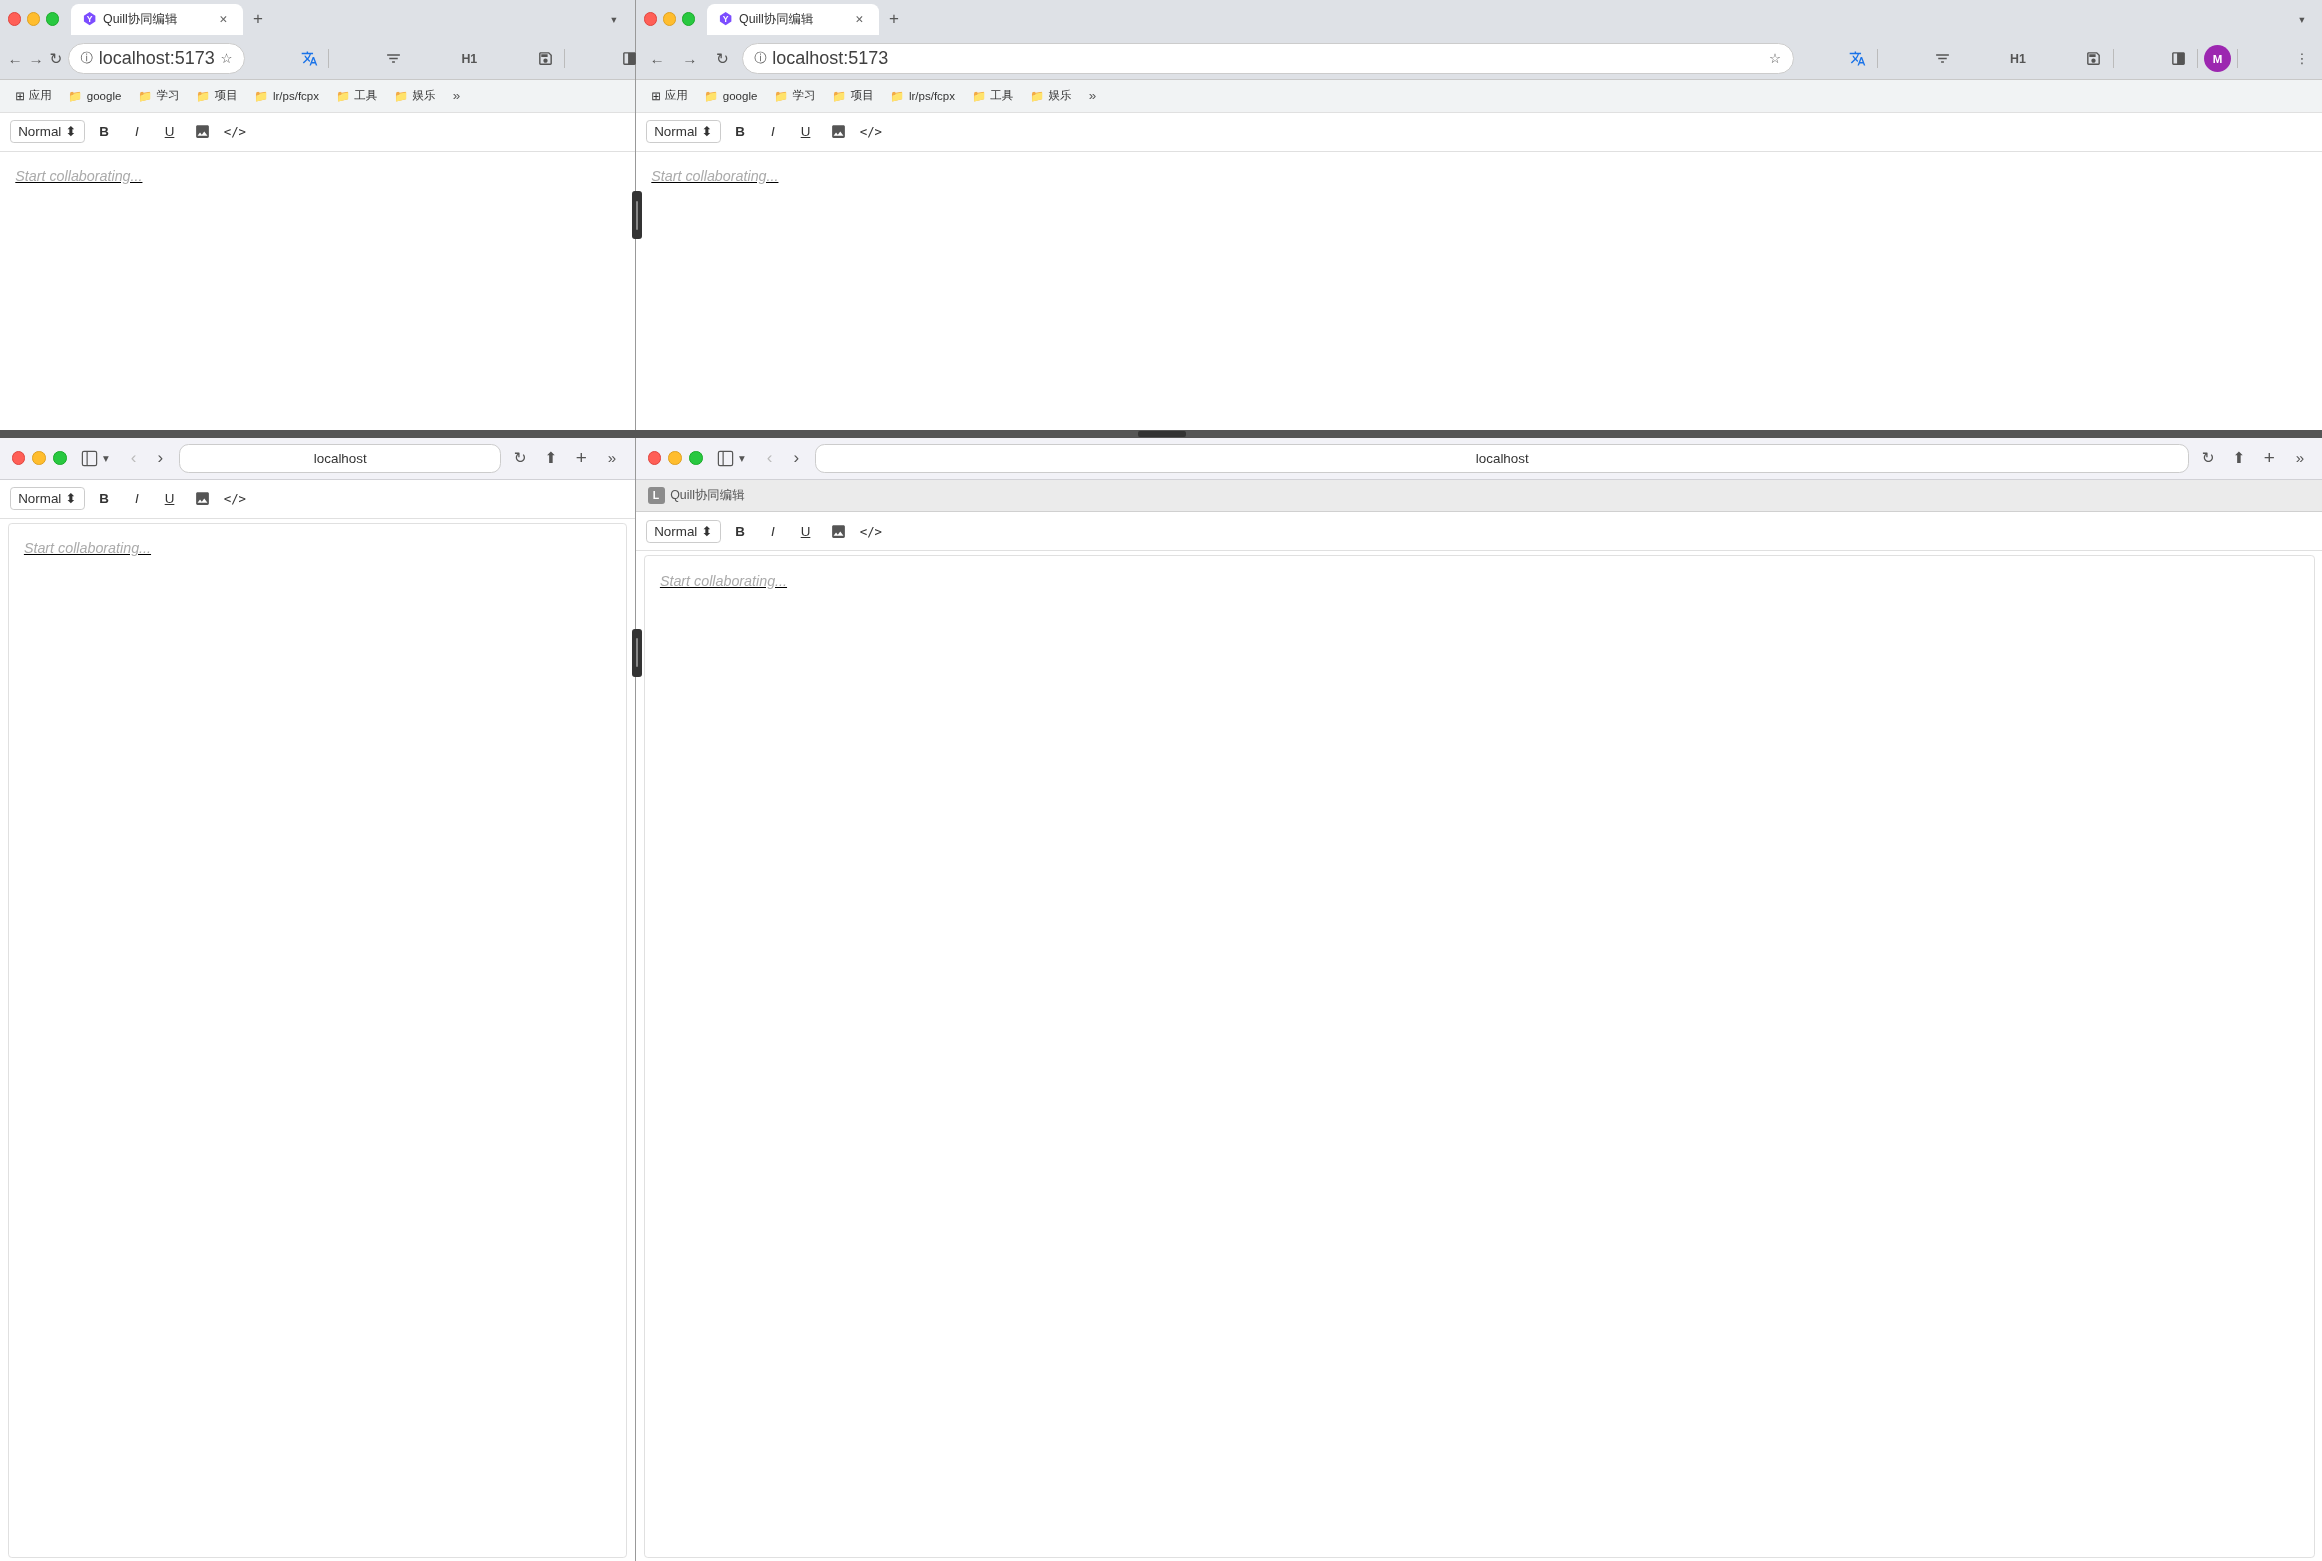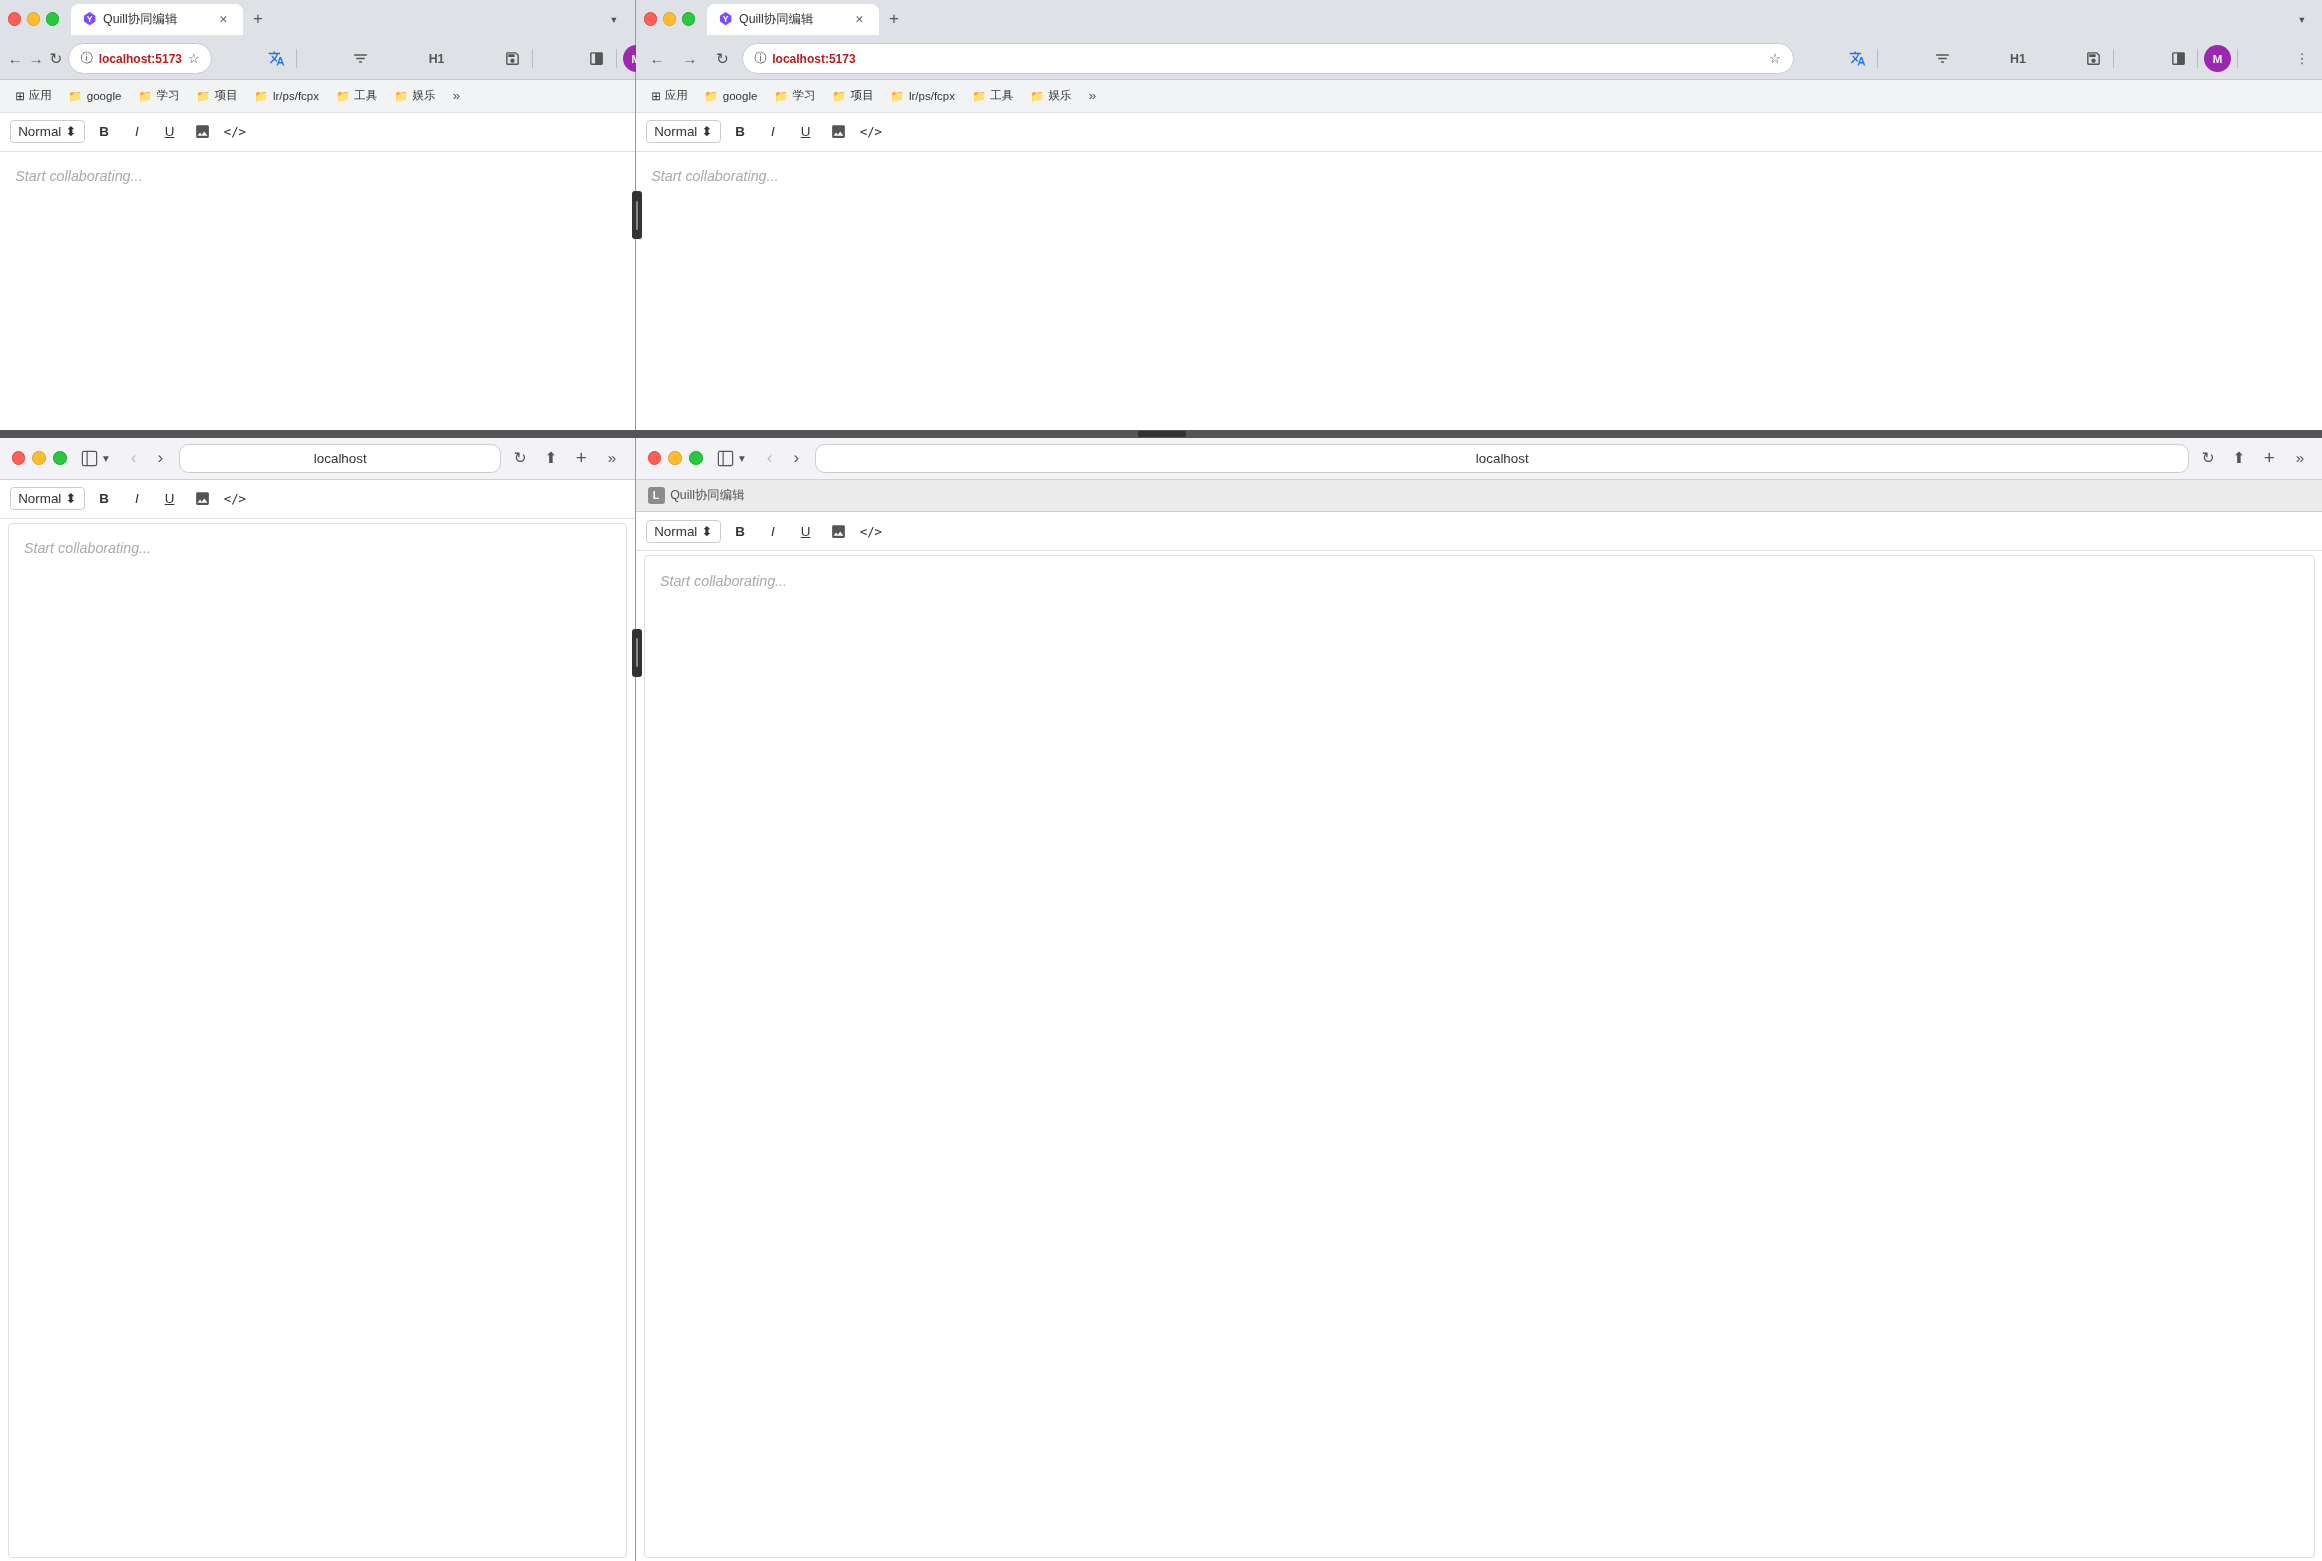--- a/index.html
+++ b/index.html
@@ -159,23 +159,22 @@
       border: 1px solid #ccc;
     }
 
     .address-bar-lock {
       color: #555;
       font-size: 12.4px;
     }
 
     .address-bar-url {
       flex: 1;
-      font-size: 12px;
-      color: #b91c1c;
-      font-weight: bold;
+      font-size: 18px;
+      color: #404040;
     }
 
     .address-bar-star {
       color: #555;
       font-size: 13.4px;
     }
 
     .nav-right-icons {
       display: flex;
       align-items: center;
@@ -283,20 +282,21 @@
       font-size: 13.4px;
       color: #333;
     }
     .toolbar-btn.bold { font-weight: bold; }
     .toolbar-btn.italic { font-style: italic; }
     .toolbar-btn.underline { text-decoration: underline; }
 
     .editor-content {
       padding: 15.3px;
       min-height: 191px;
+      text-decoration: underline;
     }
 
     .editor-placeholder {
       color: #aaa;
       font-size: 14.3px;
       font-style: italic;
     }
   </style>
 </head>
 <body>

